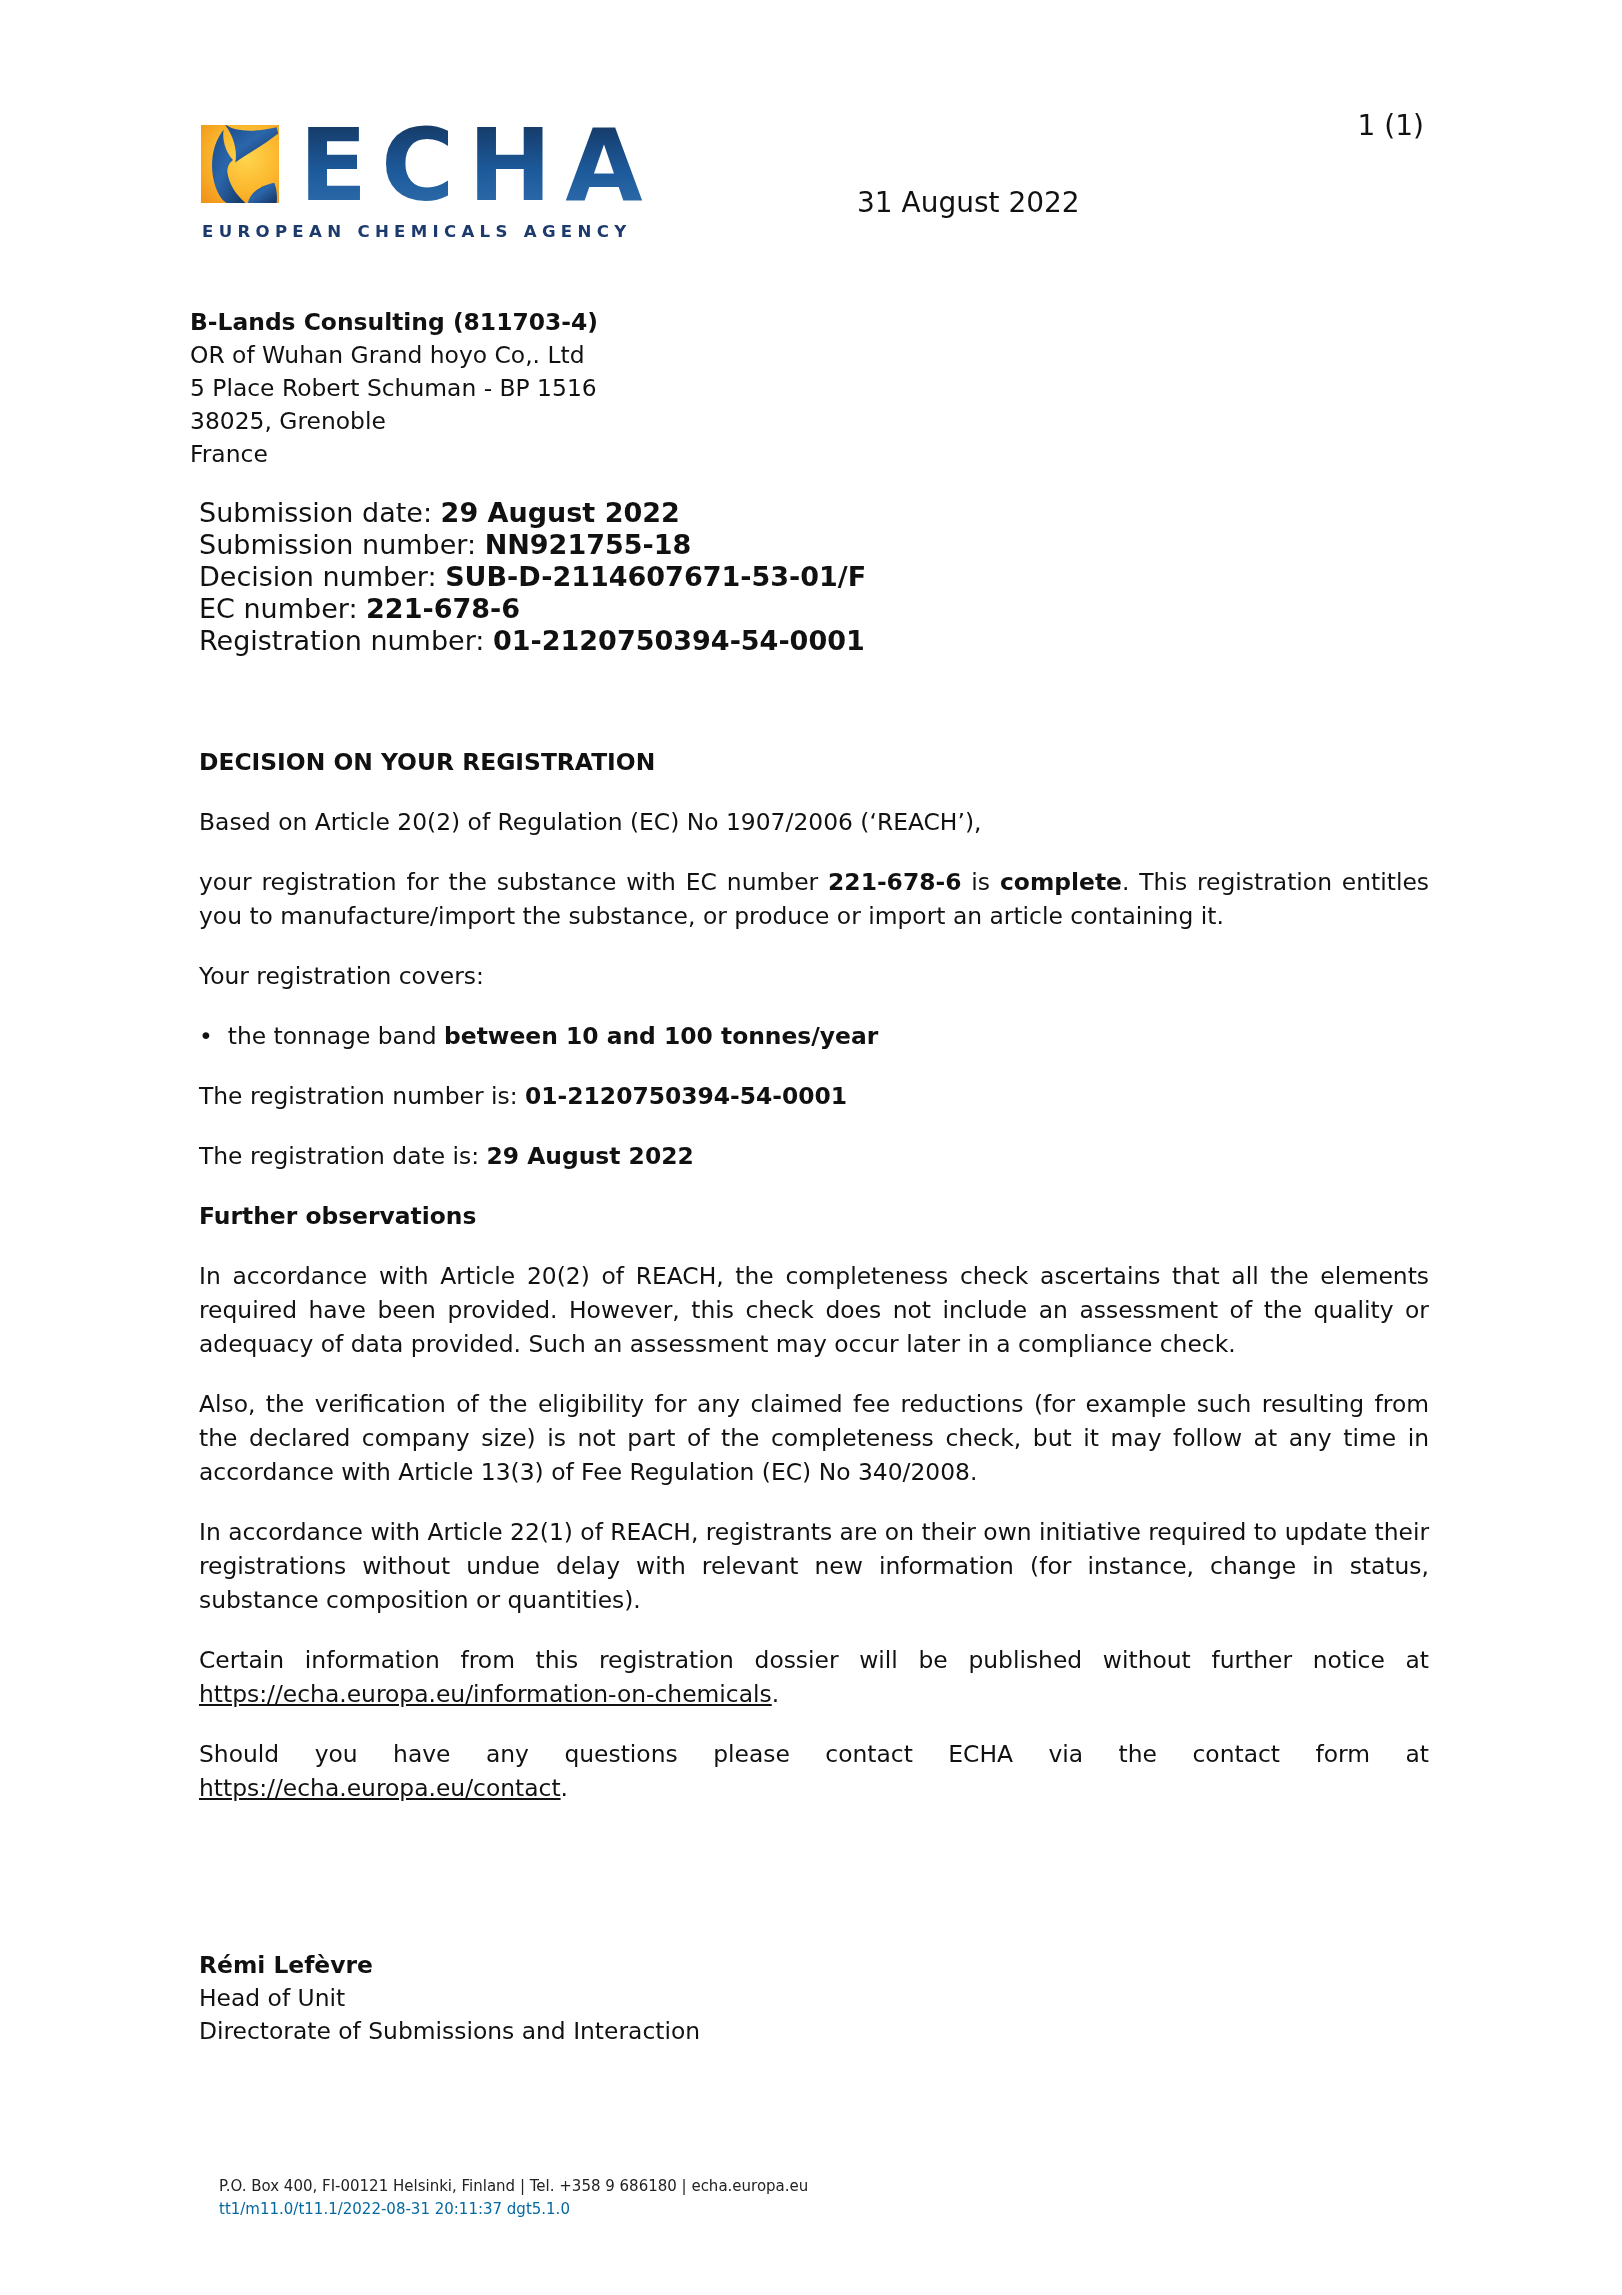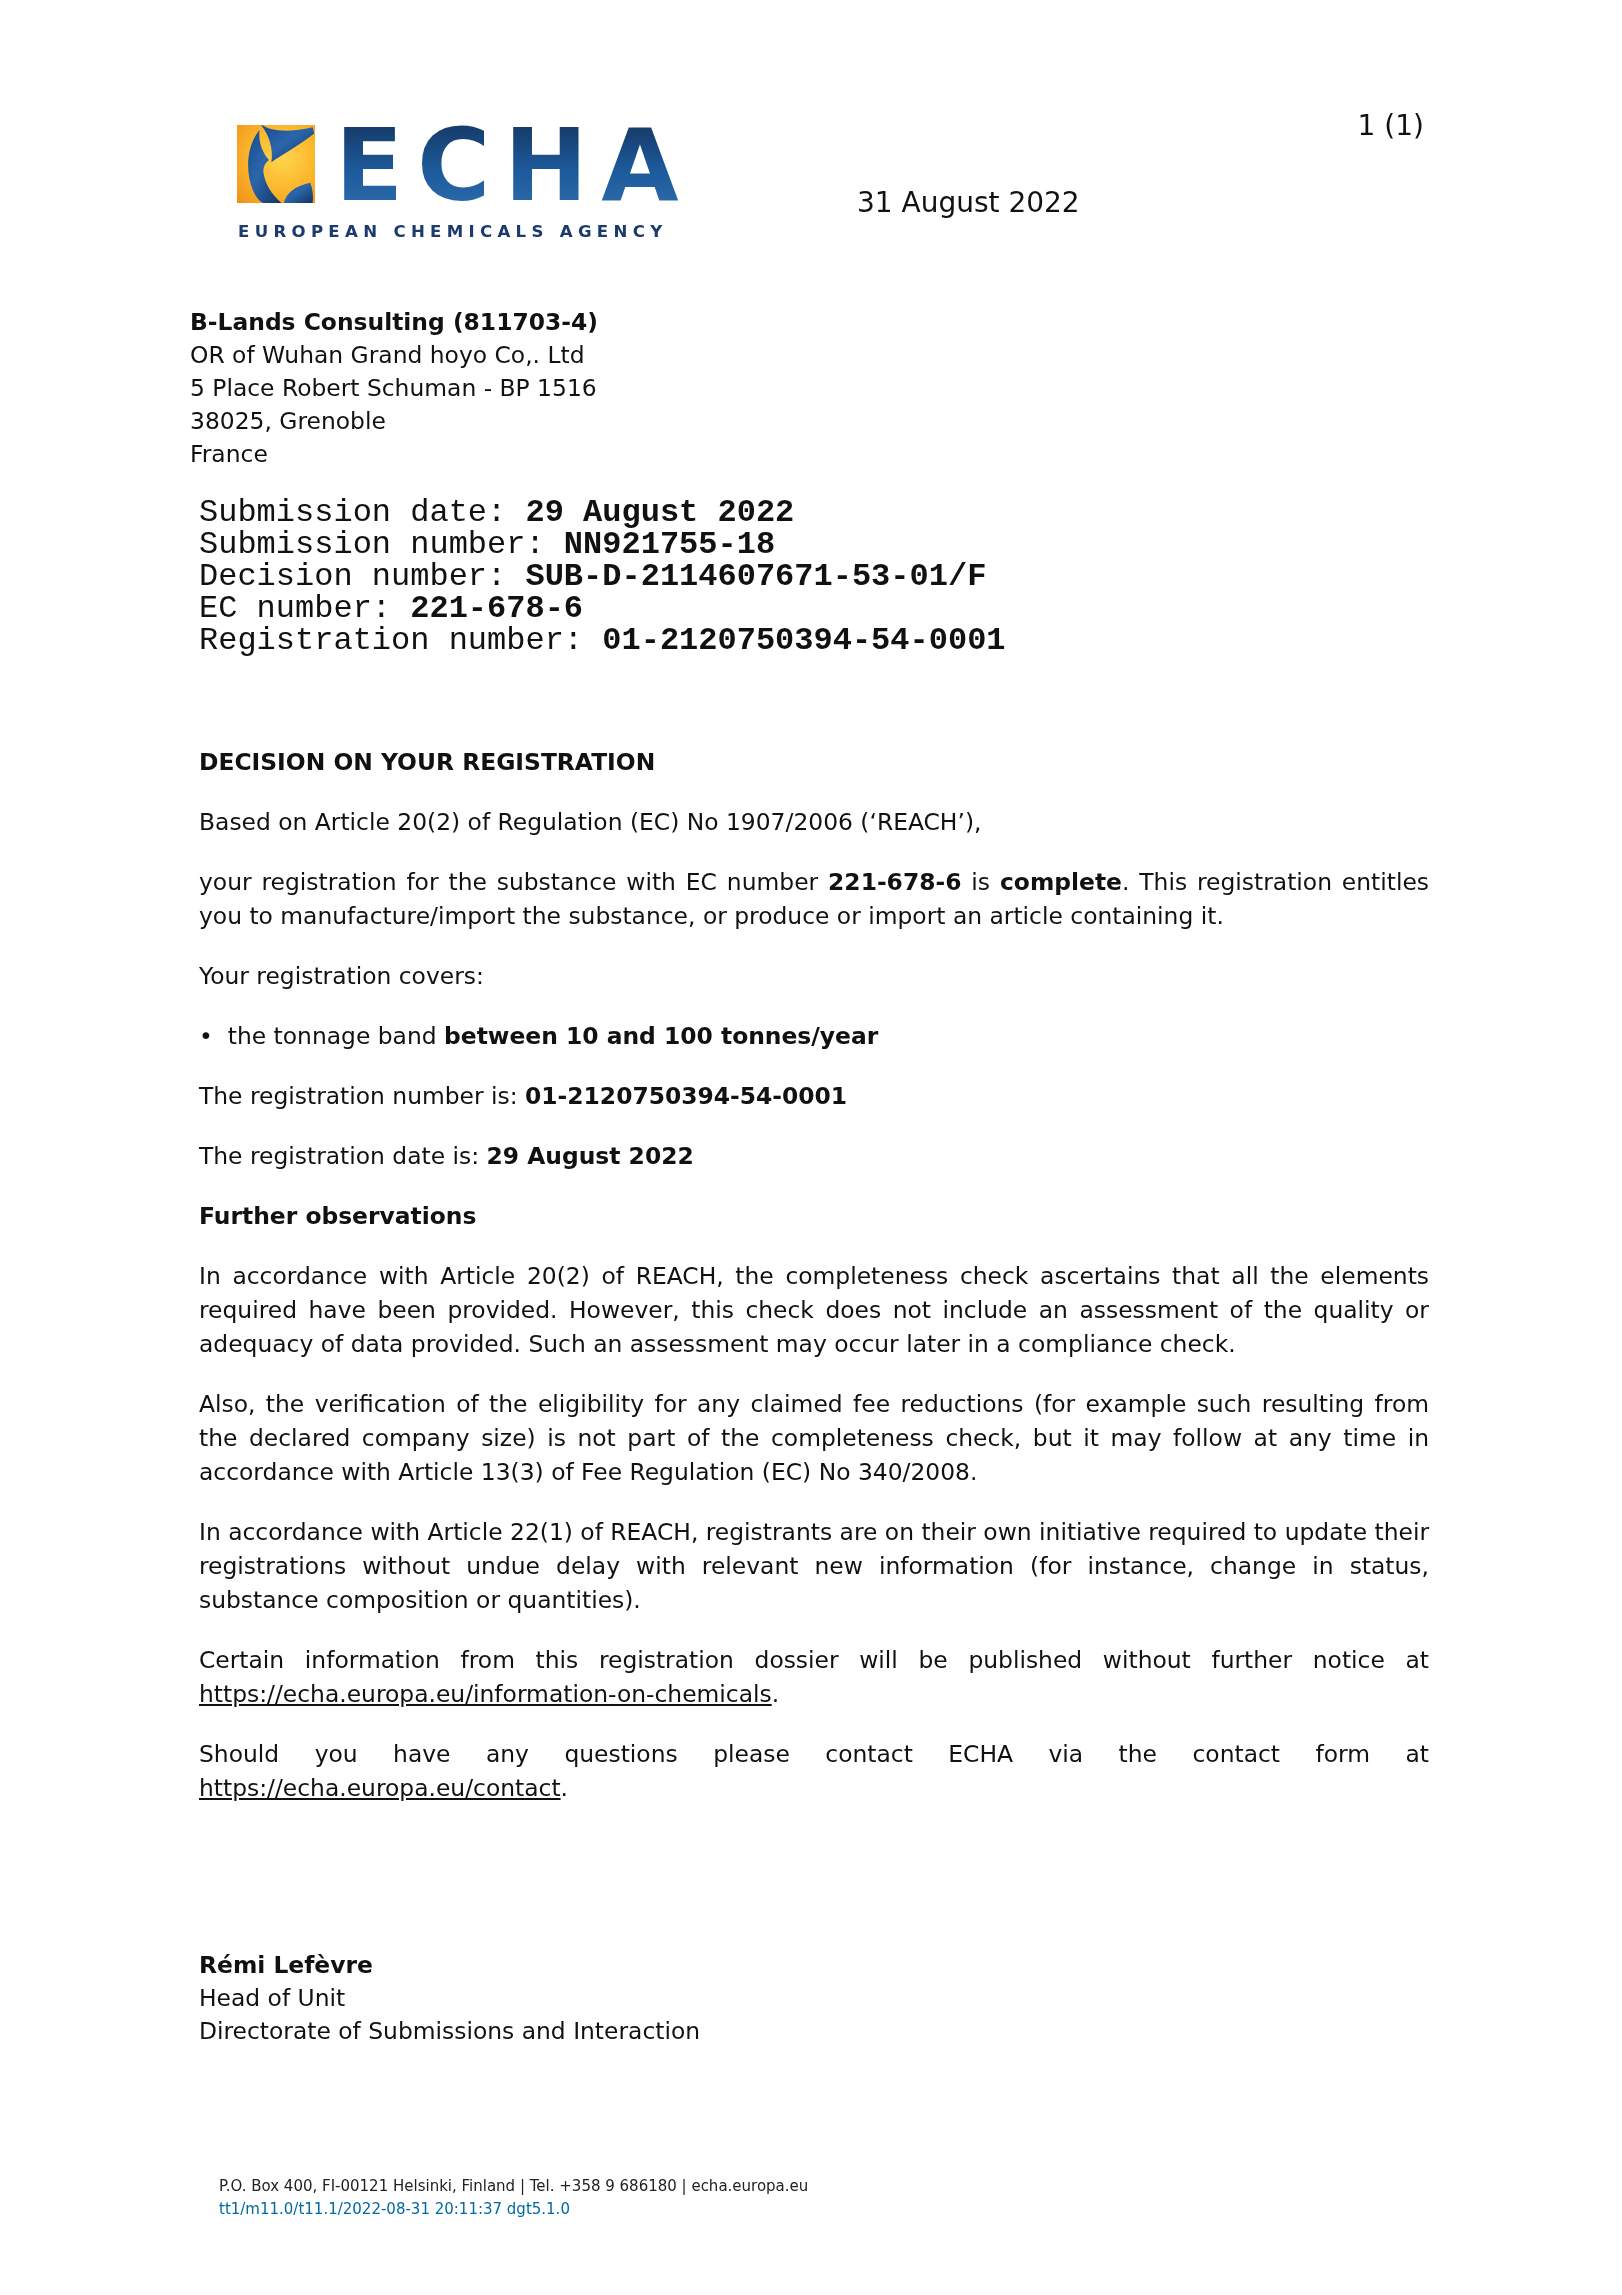--- a/index.html
+++ b/index.html
@@ -9,41 +9,41 @@
     background:#ffffff;
     font-family:"DejaVu Sans","Liberation Sans",sans-serif;
     color:#111111;
     overflow:hidden;
   }
   .abs{position:absolute;}
   .b{font-weight:bold;}
   .lnk{color:inherit;text-decoration:underline;cursor:pointer;}
 
   
-  .logo{left:199px;top:110px;width:483px;height:143px;margin-left:36px;}
+  .logo{left:199px;top:110px;width:483px;height:143px;}
   .logo-square{position:absolute;left:2.3px;top:15px;width:78px;height:78px;}
   .logo-acronym{
     position:absolute;left:100px;top:6px;
     font-size:100px;line-height:100px;font-weight:bold;letter-spacing:13.6px;
     background:linear-gradient(180deg,#14355f 0%,#1d5a9b 55%,#2f6fae 100%);
     -webkit-background-clip:text;background-clip:text;
     color:transparent;-webkit-text-fill-color:transparent;
     white-space:nowrap;
   }
   .logo-subtitle{
     position:absolute;left:3px;top:112px;
     font-size:16.6px;font-weight:bold;letter-spacing:5.3px;
     color:#1d3a6d;white-space:nowrap;
   }
   .page-number{right:199px;top:112px;font-size:28px;line-height:28px;}
   .doc-date{left:857px;top:189px;font-size:28px;line-height:28px;}
 
   
   #address{left:190px;top:306px;font-size:23.4px;line-height:33px;}
-  #details{left:199px;top:497px;font-size:32px;line-height:32px;font-family:Liberation Mono, monospace;}
+  #details{left:199px;top:497px;font-size:27px;line-height:32px;}
   #body{left:199px;top:745px;width:1230px;font-size:23.4px;line-height:34px;}
   .blk + .blk{margin-top:26px;}
   .heading{font-weight:bold;}
   .para{text-align:justify;}
   .bullet .dot{display:inline-block;margin-right:15px;}
   #signature{left:199px;top:1949px;font-size:23.4px;line-height:33px;}
   #footer{left:199px;top:2175px;font-size:15px;line-height:22.6px;color:#222222;margin-left:20px;}
   #footer .meta{color:#0369a1;}
 </style>
 </head>

